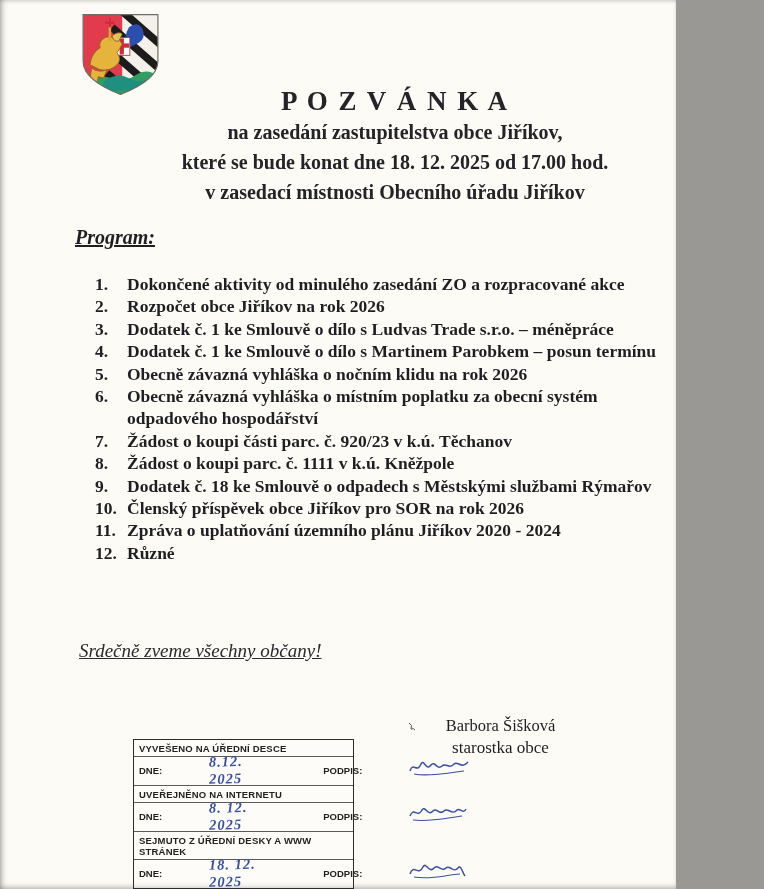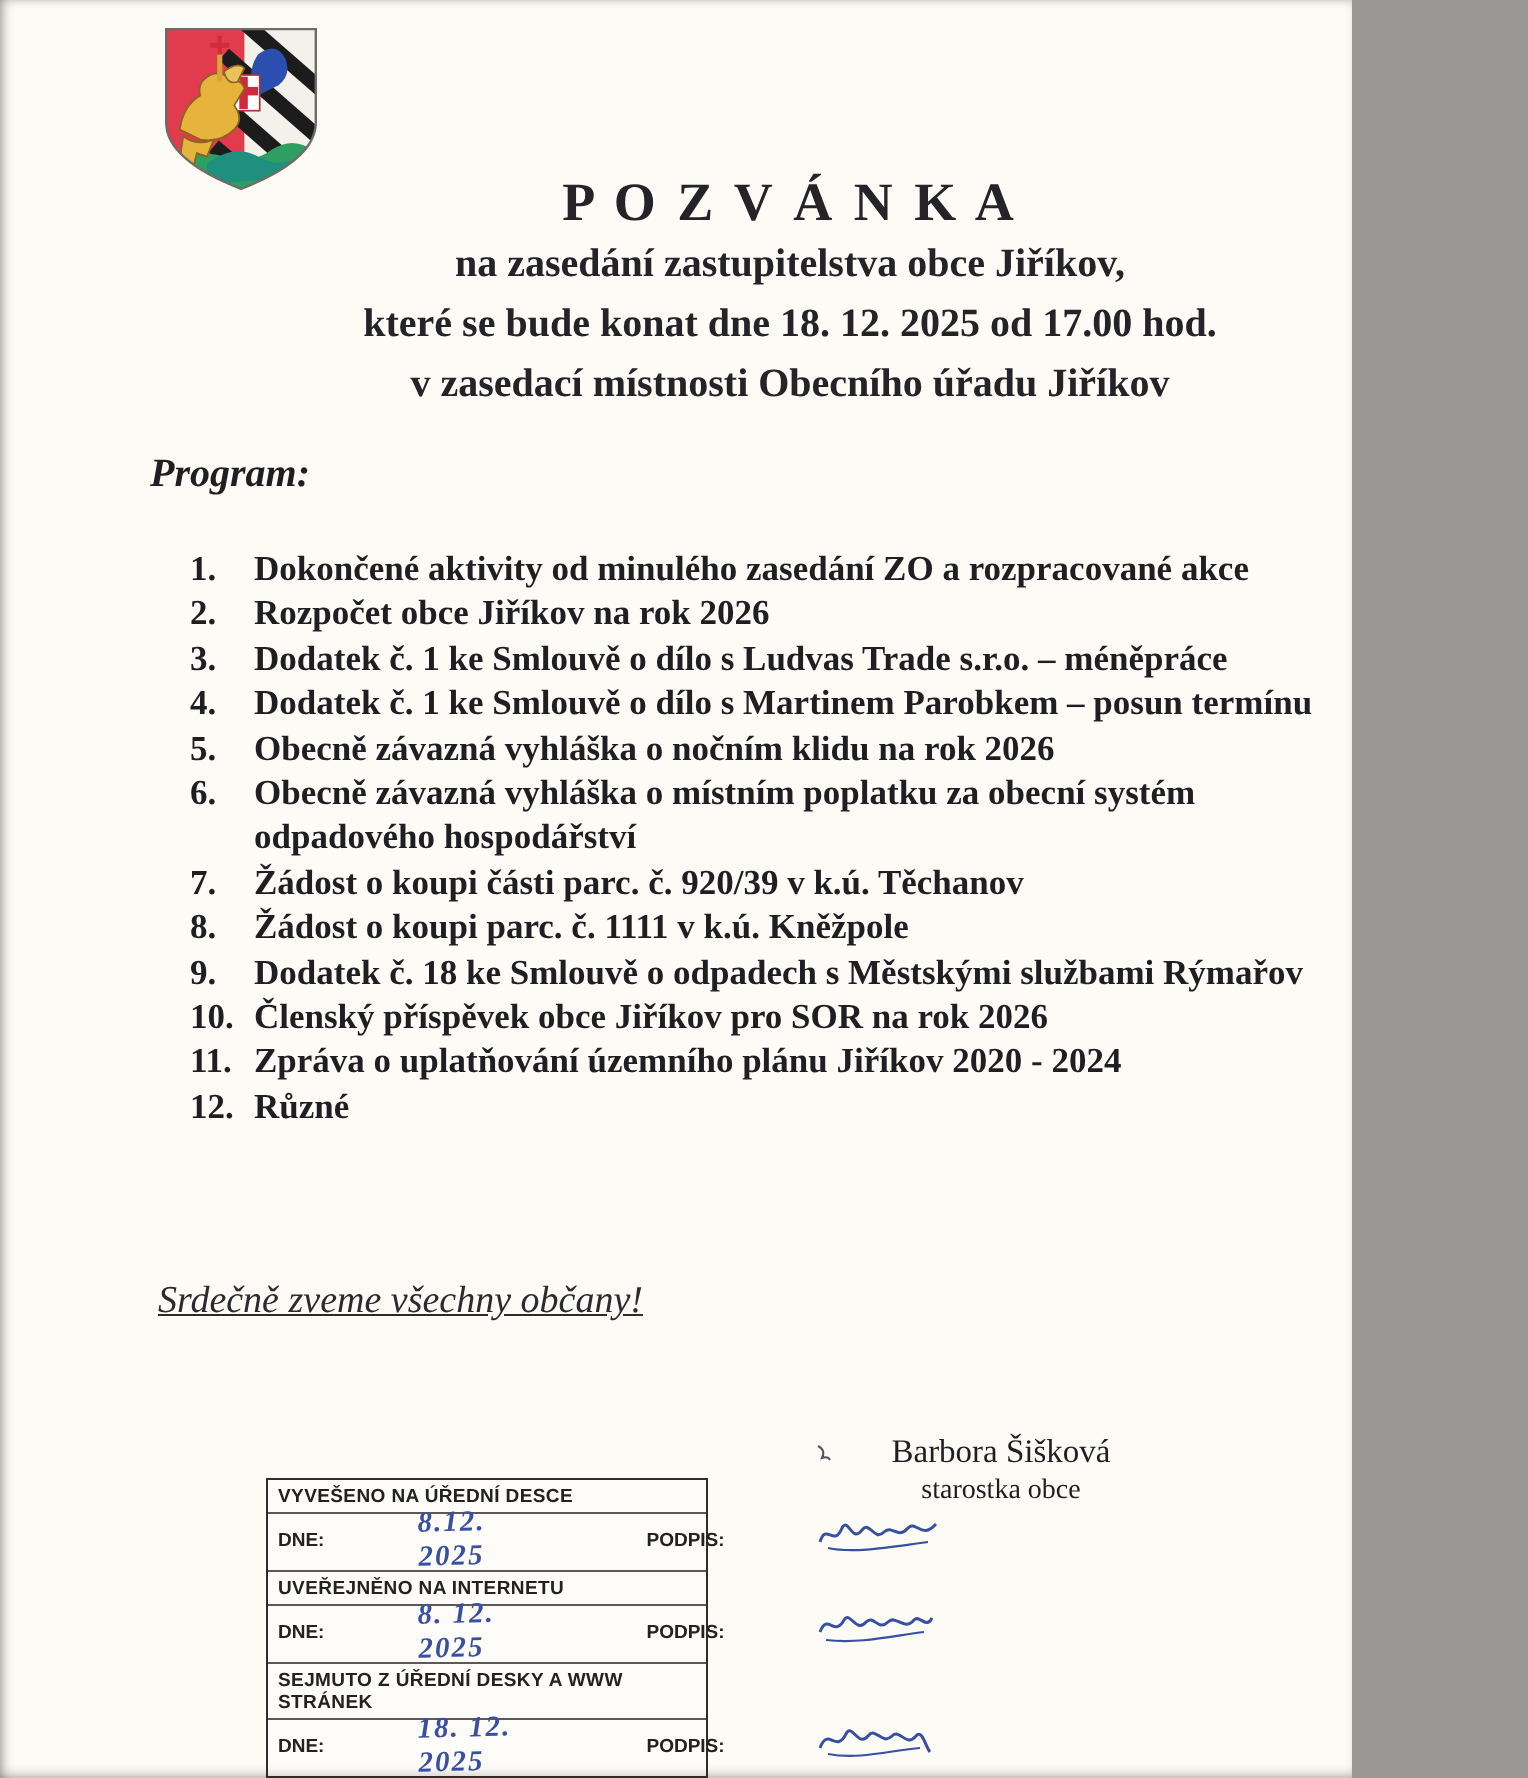--- a/index.html
+++ b/index.html
@@ -17,32 +17,32 @@
     color: #1f1f23;
   }
   
   .coa { position: absolute; left: 78px; top: 12px; width: 85px; height: 85px; }
   
   .header { position: absolute; left: 0; top: 86px; width: 764px; padding-left: 26px; box-sizing: border-box; text-align: center; }
   .doc-title { font-size: 27px; font-weight: bold; letter-spacing: 2px; color: #232328; }
   .doc-sub { font-size: 20px; font-weight: bold; line-height: 30px; color: #232328; }
   .doc-sub:first-of-type { margin-top: 3px; }
   
-  .program-heading { position: absolute; left: 75px; top: 226px; font-size: 20px; font-weight: bold; font-style: italic; }
+  .program-heading { position: absolute; left: 75px; top: 226px; font-size: 20px; font-weight: bold; font-style: italic; text-decoration: underline; }
   .agenda { position: absolute; left: 95px; top: 273px; width: 612px; }
   .agenda-row { display: flex; font-size: 17.5px; font-weight: bold; line-height: 22.4px; white-space: nowrap; }
   .agenda-row .num { width: 32px; flex: 0 0 32px; }
   .agenda-row.wrap { white-space: normal; }
   .agenda-row.wrap .text { max-width: 520px; }
   
   .invitation { position: absolute; left: 79px; top: 640px; font-size: 19px; font-style: italic; text-decoration: underline; color: #2a2a30; }
   
   .signatory { position: absolute; left: 398px; top: 716px; width: 205px; text-align: center; }
   .signatory .name { font-size: 16.5px; position: relative; }
-  .signatory .role { font-size: 14px; margin-top: 2px; }
+  .signatory .role { font-size: 17px; margin-top: 2px; }
   .pen-mark { position: absolute; left: 10px; top: 5px; }
   
   .stamp { position: absolute; left: 133px; top: 739px; width: 221px; border: 1.6px solid #2e2d2b; box-sizing: border-box; font-family: "Liberation Sans", sans-serif; background: rgba(255,255,255,.25); }
   .stamp-label { padding: 3px 5px 2px 5px; font-size: 9.5px; font-weight: bold; letter-spacing: .2px; color: #232220; border-top: 1px solid #5b5a56; }
   .stamp-section:first-child .stamp-label { border-top: none; }
   .stamp-date-row { display: flex; align-items: center; padding: 1px 5px 3px 5px; height: 24px; border-top: 1px solid #5b5a56; position: relative; overflow: visible; gap: 44px; }
   .lbl { font-size: 9.5px; font-weight: bold; color: #232220; }
   .hand { font-family: "Liberation Serif", serif; font-style: italic; font-size: 14.5px; font-weight: bold; color: #3950a2; margin-left: 3px; min-width: 66px; transform: rotate(-1.5deg); letter-spacing: 1px; }
   .podpis { margin-left: 4px; }
   .sig { margin-left: 2px; margin-top: -4px; flex: 0 0 auto; }
@@ -112,21 +112,21 @@
     <div class="agenda-row">
         <span class="num">5.</span>
         <span class="text">Obecně závazná vyhláška o nočním klidu na rok 2026</span>
       </div>
     <div class="agenda-row wrap">
         <span class="num">6.</span>
         <span class="text">Obecně závazná vyhláška o místním poplatku za obecní systém odpadového hospodářství</span>
       </div>
     <div class="agenda-row">
         <span class="num">7.</span>
-        <span class="text">Žádost o koupi části parc. č. 920/39 v k.ú. Těchanov</span>
+        <span class="text">Žádost o koupi části parc. č. 920/23 v k.ú. Těchanov</span>
       </div>
     <div class="agenda-row">
         <span class="num">8.</span>
         <span class="text">Žádost o koupi parc. č. 1111 v k.ú. Kněžpole</span>
       </div>
     <div class="agenda-row">
         <span class="num">9.</span>
         <span class="text">Dodatek č. 18 ke Smlouvě o odpadech s Městskými službami Rýmařov</span>
       </div>
     <div class="agenda-row">

